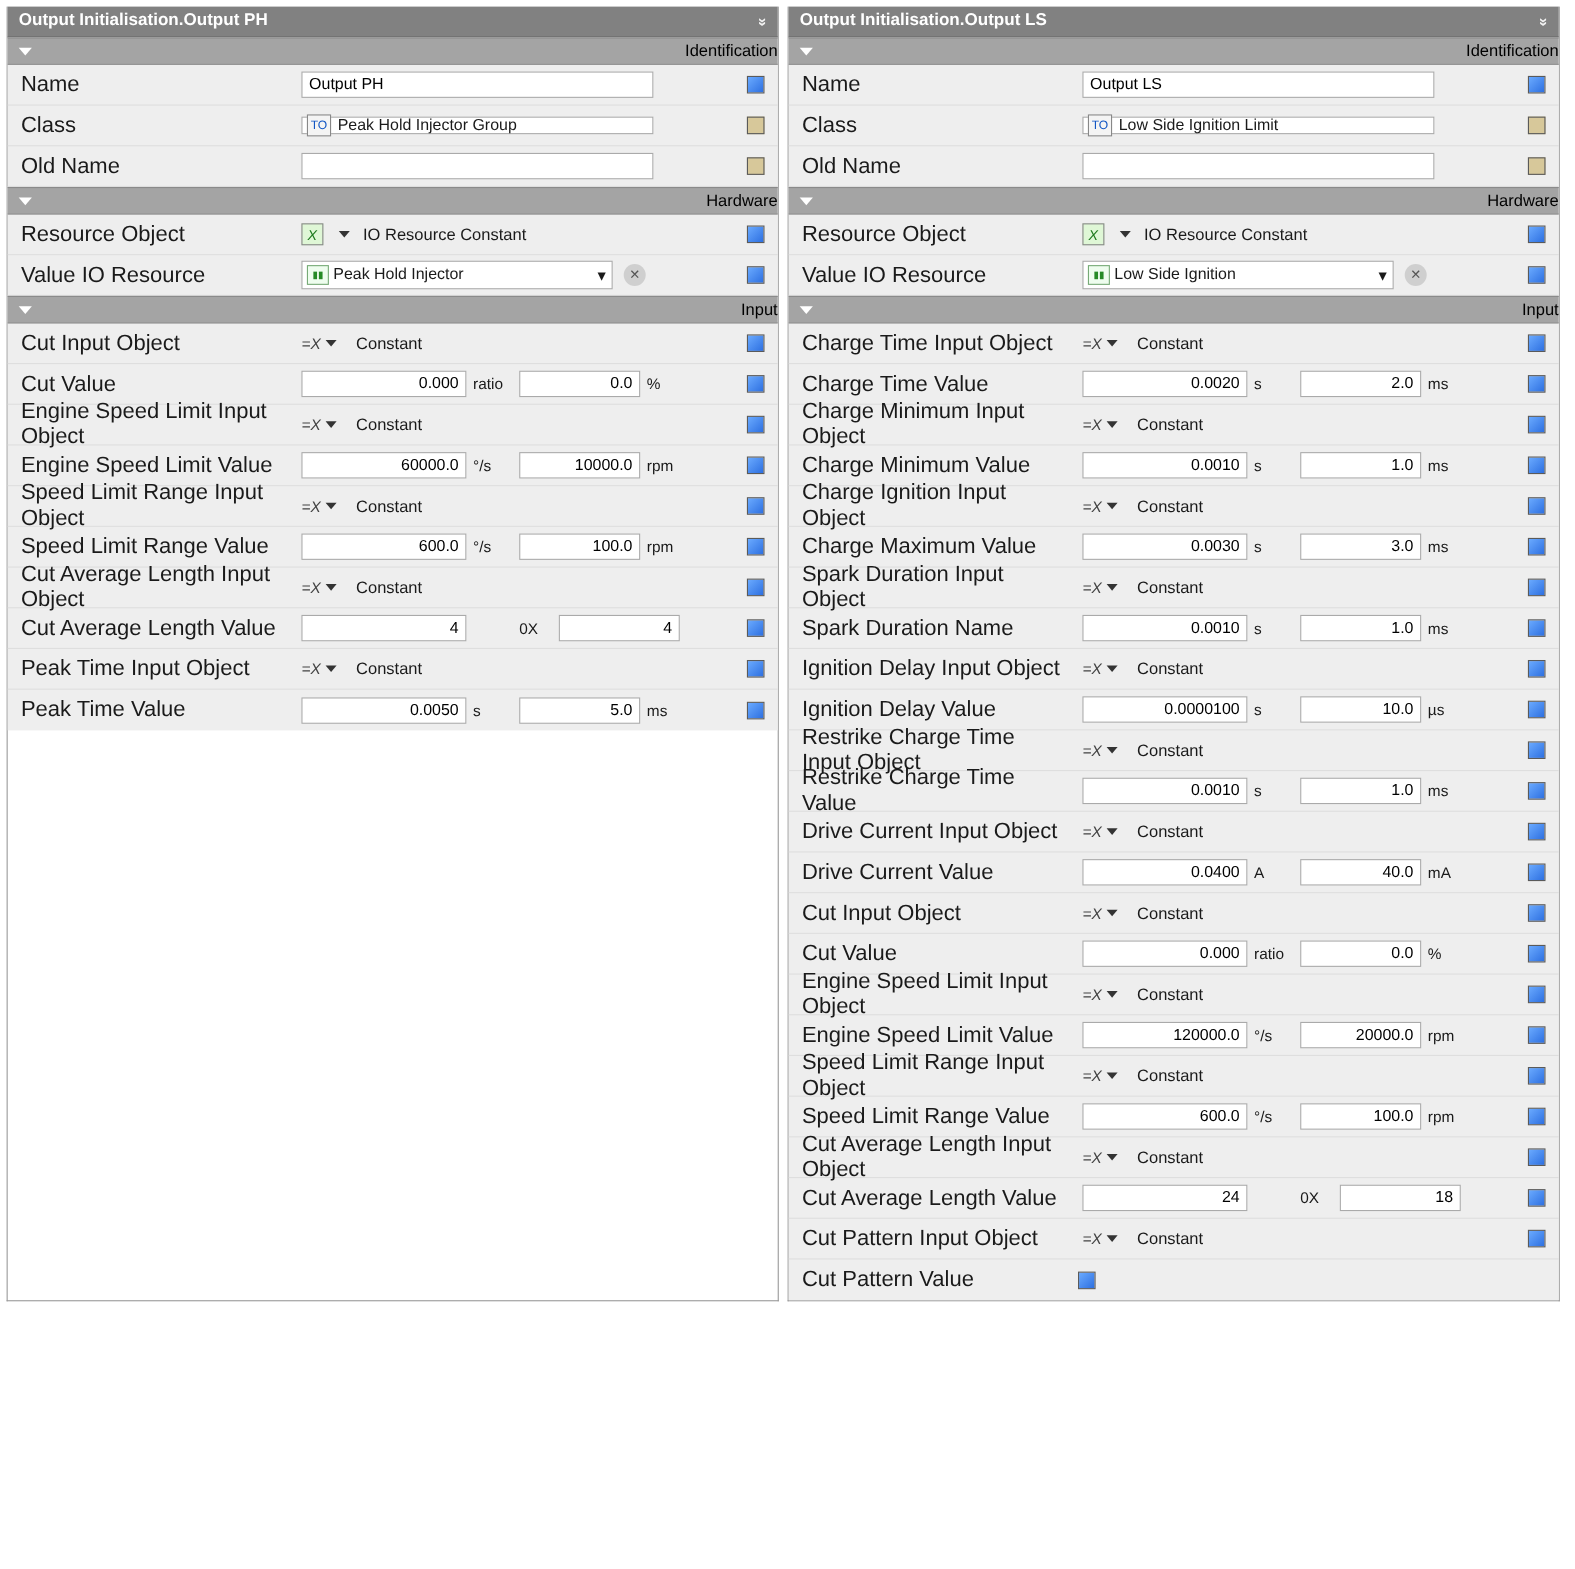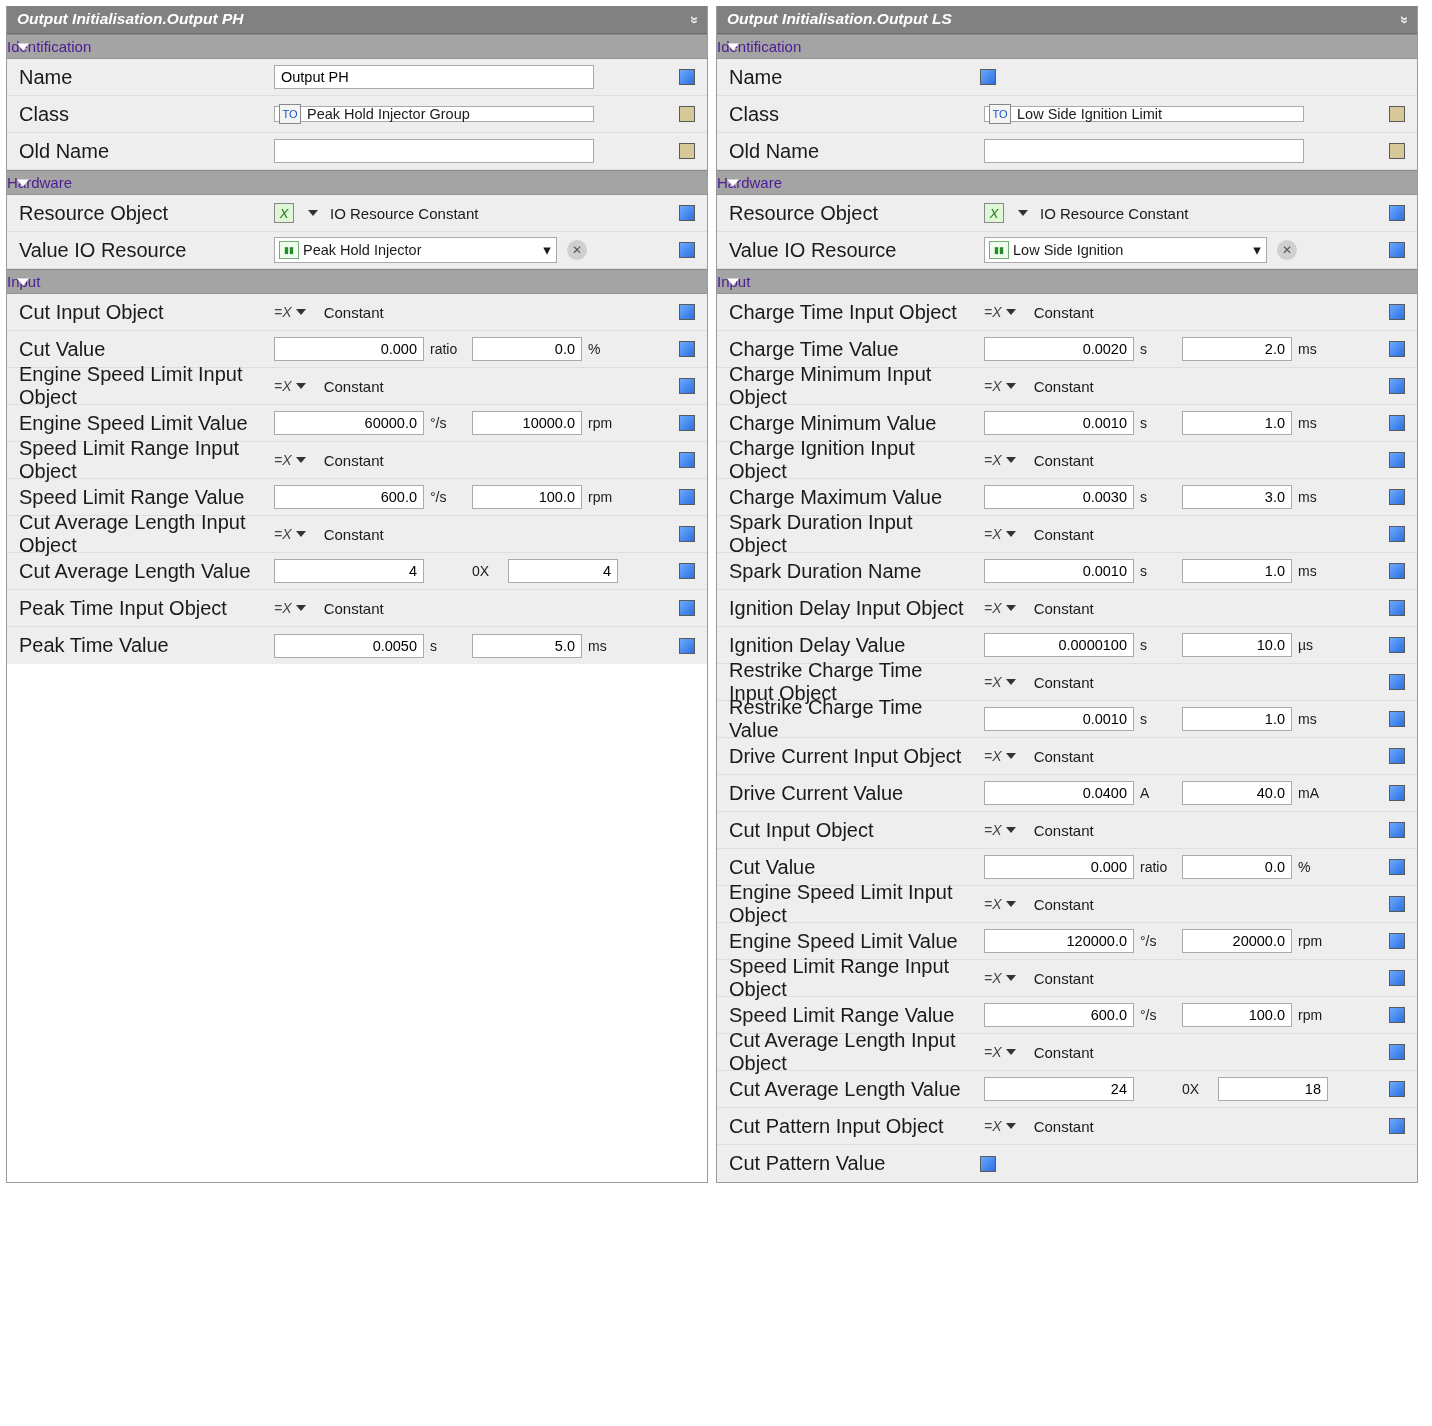--- a/index.html
+++ b/index.html
@@ -11,30 +11,30 @@
     --text: #1a1a1a;
     --blue-sq: #3b87f0;
     --tan-sq: #d7c89a;
     --green-sq: #5bb450;
     --font: "Segoe UI", Tahoma, Arial, sans-serif;
   }
   html,body{margin:0;padding:0;background:#fff;font-family:var(--font);font-size:15px;color:var(--text);}
   .wrap{display:flex;gap:8px;padding:6px;width:1420px;box-sizing:border-box;}
   .panel{flex:0 0 700px;border:1px solid #9a9a9a;border-top:none;background:#fff;}
   .panel-title{
-    display:flex;justify-content:space-between;
+    display:flex;align-items:center;justify-content:space-between;
     background:var(--panel-title-bg);color:var(--panel-title-fg);
     font-weight:600;font-size:15.5px;
-    padding:4px 10px 5px;border-bottom:1px solid #6e6e6e;font-style:italic;
+    padding:4px 10px 5px;border-bottom:1px solid #6e6e6e;
   }
   .chevrons{font-size:14px;opacity:.9;letter-spacing:-2px;}
   .panel-body{background:var(--body-bg);}
   .section-header{
-    display:flex;align-items:center;justify-content:flex-start;position:relative;
-    background:var(--section-bg);color:#4c1d95;font-size:15px;
+    display:flex;align-items:center;justify-content:flex-end;position:relative;
+    background:var(--section-bg);color:#000000;font-size:15px;
     padding:3px 0;border-top:1px solid #8a8a8a;border-bottom:1px solid #939393;
   }
   .section-header .caret{
     position:absolute;left:10px;top:50%;transform:translateY(-50%);
     width:0;height:0;border-left:6px solid transparent;border-right:6px solid transparent;
     border-top:7px solid #fff;
   }
   .row{
     display:flex;align-items:center;height:37px;
     padding:0 12px;border-bottom:1px solid #dedede;box-sizing:border-box;
@@ -241,20 +241,23 @@
         <span>Output Initialisation.Output LS</span>
         <span class="chevrons" style="transform: rotate(90deg);">»</span>
       </div>
       <div class="panel-body">
         <div class="section-header">
           <span class="caret"></span>
           <span>Identification</span>
         </div>
         <div class="row">
           <div class="lbl">Name</div>
+          <div class="mid">
+            <input class="tbox wide" type="text" value="Output LS" style="">
+          </div>
           <div class="end-sq blue-sq"></div>
         </div>
         <div class="row">
           <div class="lbl">Class</div>
           <div class="mid">
             <div class="combo">
               <span class="ico">TO</span>
               <span class="txt">Low Side Ignition Limit</span>
             </div>
           </div>

